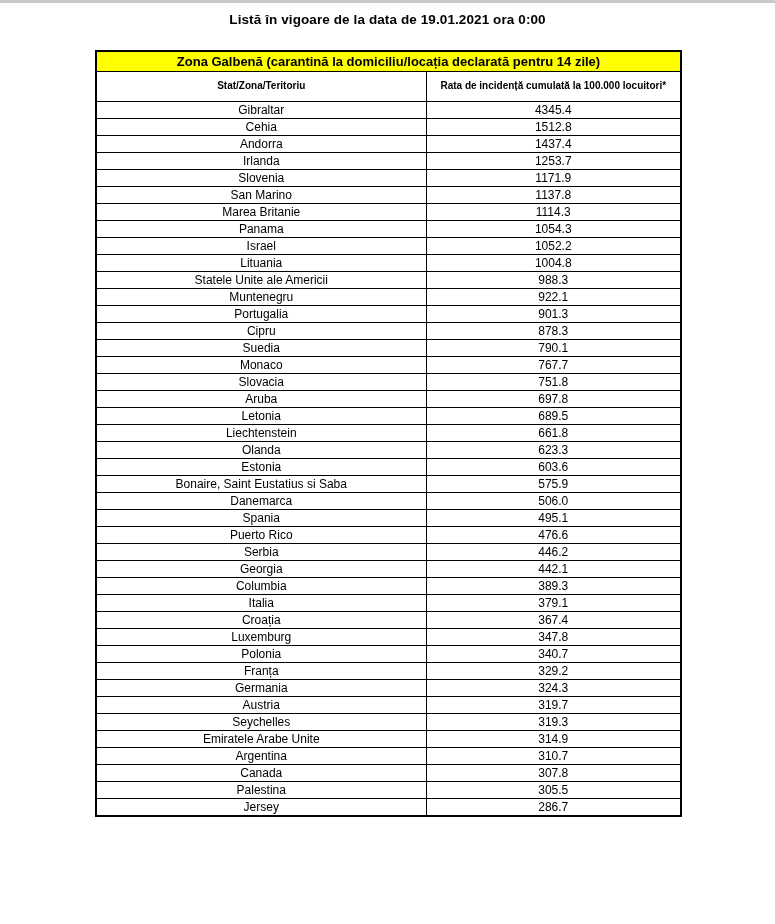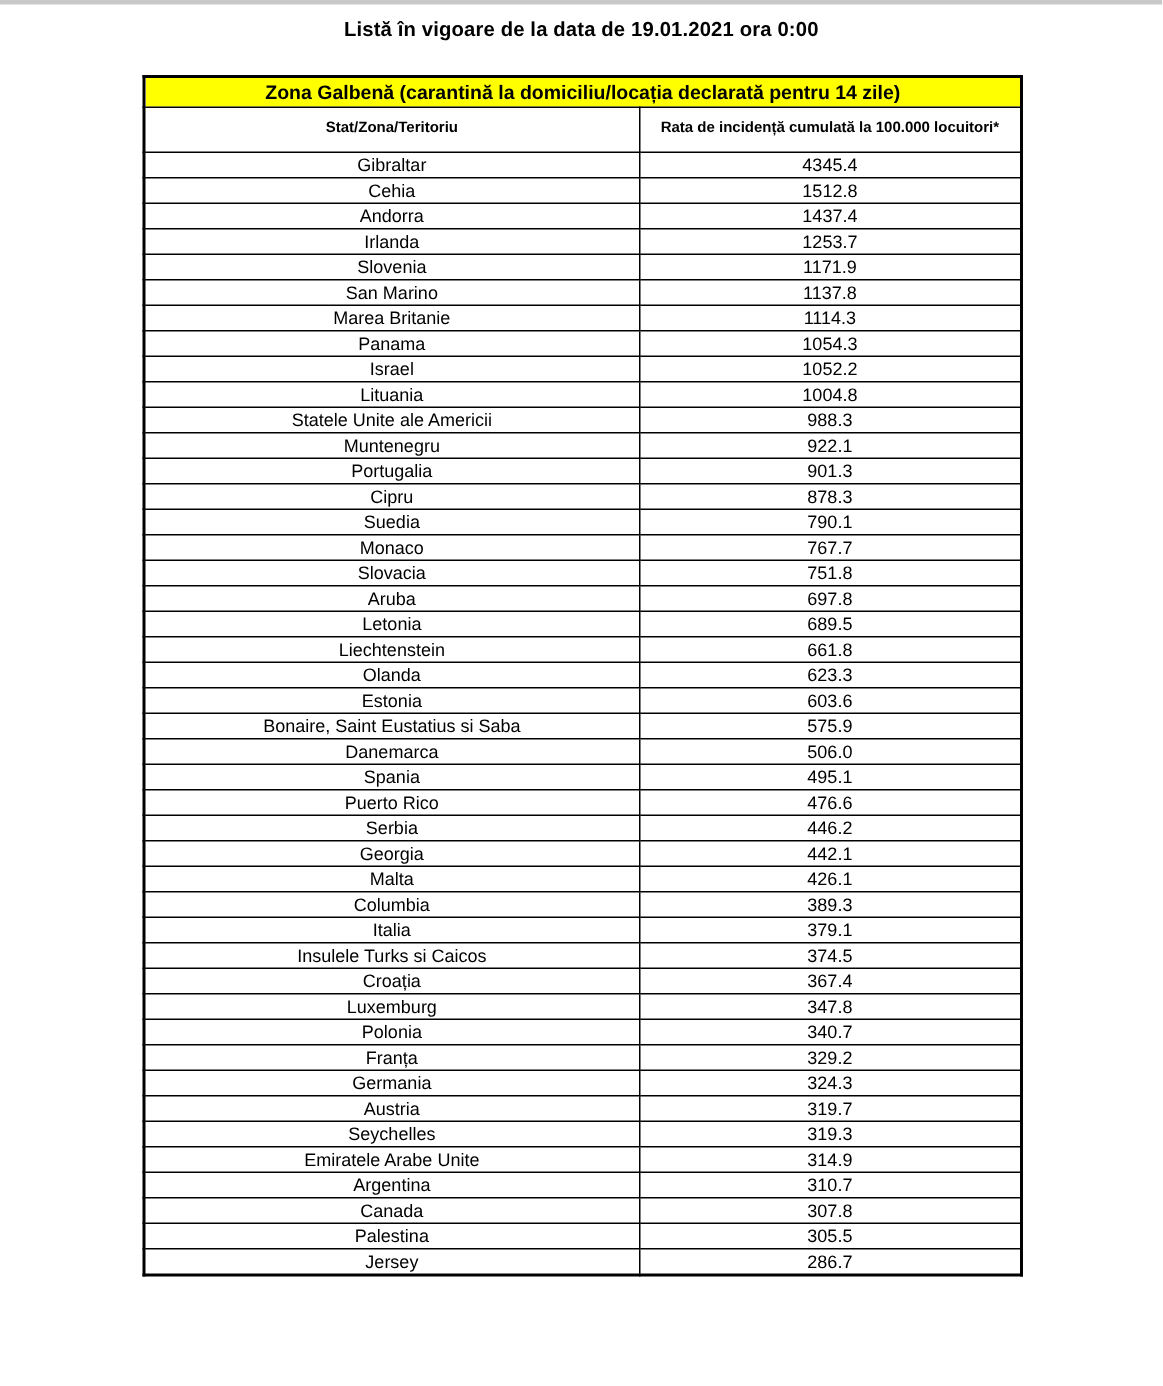--- a/index.html
+++ b/index.html
@@ -192,34 +192,26 @@
         </tr>
         <tr>
           <td>Serbia</td>
           <td>446.2</td>
         </tr>
         <tr>
           <td>Georgia</td>
           <td>442.1</td>
         </tr>
         <tr>
-          <td>Malta</td>
-          <td>426.1</td>
-        </tr>
-        <tr>
           <td>Columbia</td>
           <td>389.3</td>
         </tr>
         <tr>
           <td>Italia</td>
           <td>379.1</td>
-        </tr>
-        <tr>
-          <td>Insulele Turks si Caicos</td>
-          <td>374.5</td>
         </tr>
         <tr>
           <td>Croația</td>
           <td>367.4</td>
         </tr>
         <tr>
           <td>Luxemburg</td>
           <td>347.8</td>
         </tr>
         <tr>

